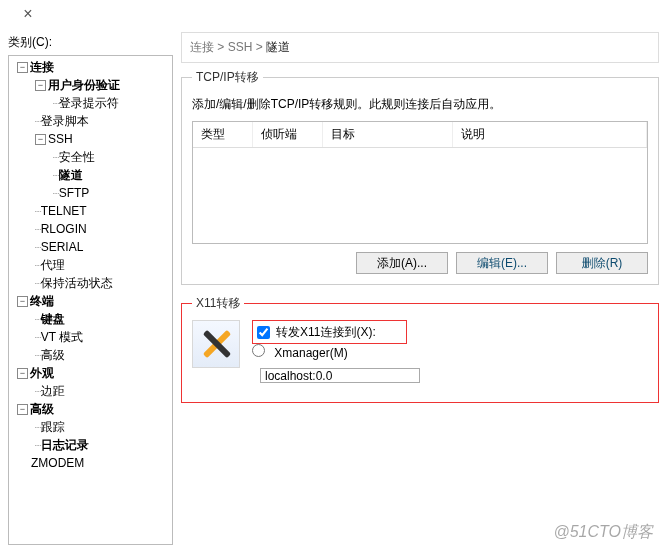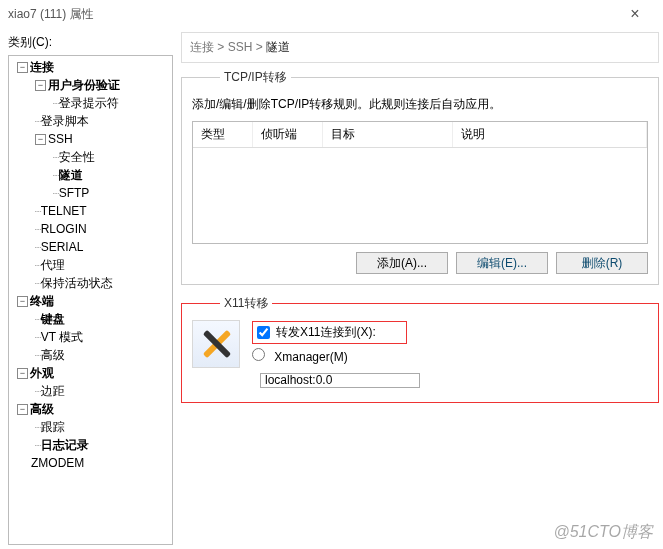--- a/index.html
+++ b/index.html
@@ -20,46 +20,45 @@
 .tree .lbl { cursor: pointer; }
 .tree .bold { font-weight: bold; }
 .ind1 { padding-left: 8px; }
 .ind2 { padding-left: 26px; }
 .ind3 { padding-left: 44px; }
 .right { flex: 1; display: flex; flex-direction: column; padding-left: 8px; }
 .breadcrumb { border: 1px solid #ddd; padding: 6px 8px; color: #777; margin-bottom: 6px; }
 .breadcrumb .cur { color: #222; }
 fieldset { border: 1px solid #ccc; margin: 0 0 10px 0; padding: 8px 10px 10px 10px; }
 fieldset.highlight { border: 1px solid #e33; }
-legend { padding: 0 4px; color: #333; margin-left: 28px; }
+legend { padding: 0 4px; color: #333; }
 .desc { margin: 2px 0 8px 0; }
 .table { border: 1px solid #bbb; height: 123px; background: #fff; }
 .thead { display: flex; background: #fff; border-bottom: 1px solid #ddd; }
 .th { padding: 4px 8px; border-right: 1px solid #eee; }
 .th:nth-child(1){width:60px;} .th:nth-child(2){width:70px;} .th:nth-child(3){width:130px;} .th:nth-child(4){flex:1;}
 .btn-row { display: flex; justify-content: flex-end; gap: 8px; margin-top: 8px; }
 button.win { min-width: 92px; height: 22px; border: 1px solid #aaa; background: #eee; cursor: pointer; }
 button.win:disabled { color: #0c4a6e; cursor: default; }
 .x11-body { display: flex; }
 .icon-box { width: 48px; height: 48px; border: 1px solid #d8d8d8; background: linear-gradient(#f4f8ff,#e4ecf8); position: relative; margin-right: 12px; }
 .icon-x { position: absolute; inset: 0; margin: auto; width: 30px; height: 30px; }
 .icon-x:before, .icon-x:after { content: ""; position: absolute; left: 13px; top: -2px; width: 6px; height: 34px; background: #f5a623; transform: rotate(45deg); border-radius: 2px; }
 .icon-x:after { transform: rotate(-45deg); background: #333; }
 .x11-opts { flex: 1; }
-.opt-row { display: flex; align-items: center; height: 24px; }
+.opt-row { display: flex; height: 24px; }
 .checkbox-section { border: 1px solid #e33; padding: 2px 30px 2px 4px; display: inline-flex; align-items: center; }
 input[type=checkbox], input[type=radio] { margin: 0 6px 0 0; }
 input.txt { border: 1px solid #aaa; height: 15px; padding: 0 4px; width: 160px; margin-left: 8px; }
 .watermark { position: fixed; right: 10px; bottom: 6px; color: rgba(0,0,0,0.35); font-style: italic; font-size: 16px; pointer-events: none; }
 </style>
 </head>
 <body>
 
 <div class="titlebar">
-  <span class="title">xiao7  (111)  属性</span>
   <span class="close">×</span>
 </div>
 
 <div class="content">
   <div class="left">
     <div class="cat-label">类别(C):</div>
     <div class="tree-box">
       <div class="tree">
         <ul>
           <li>

